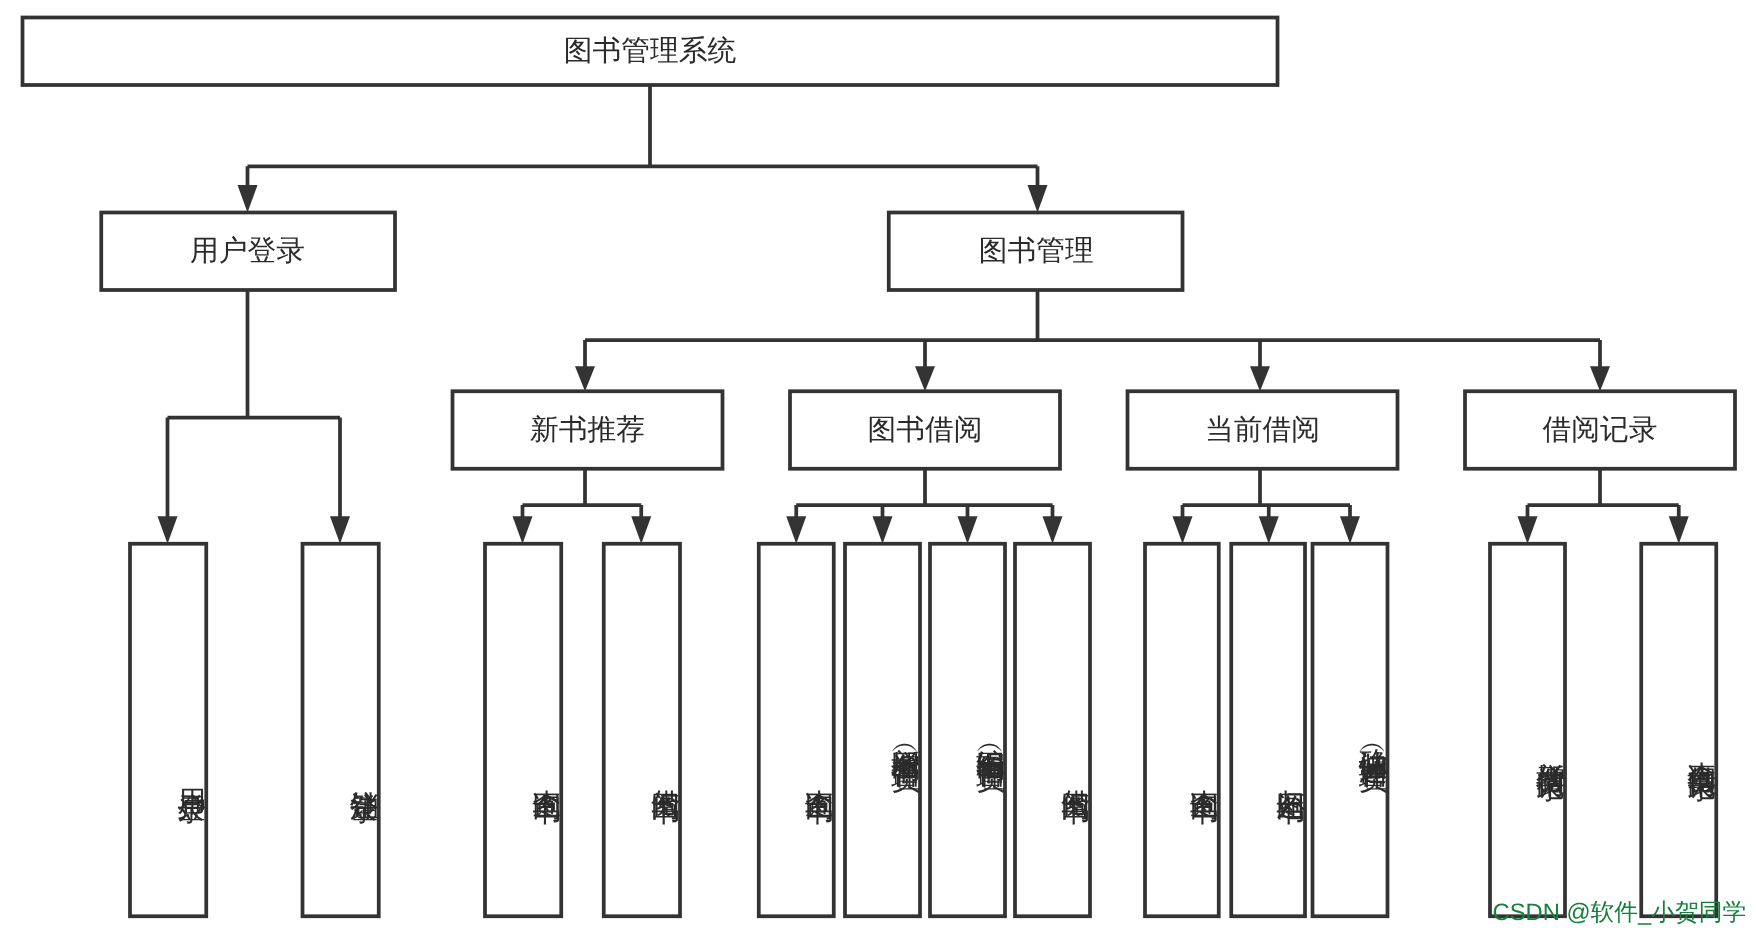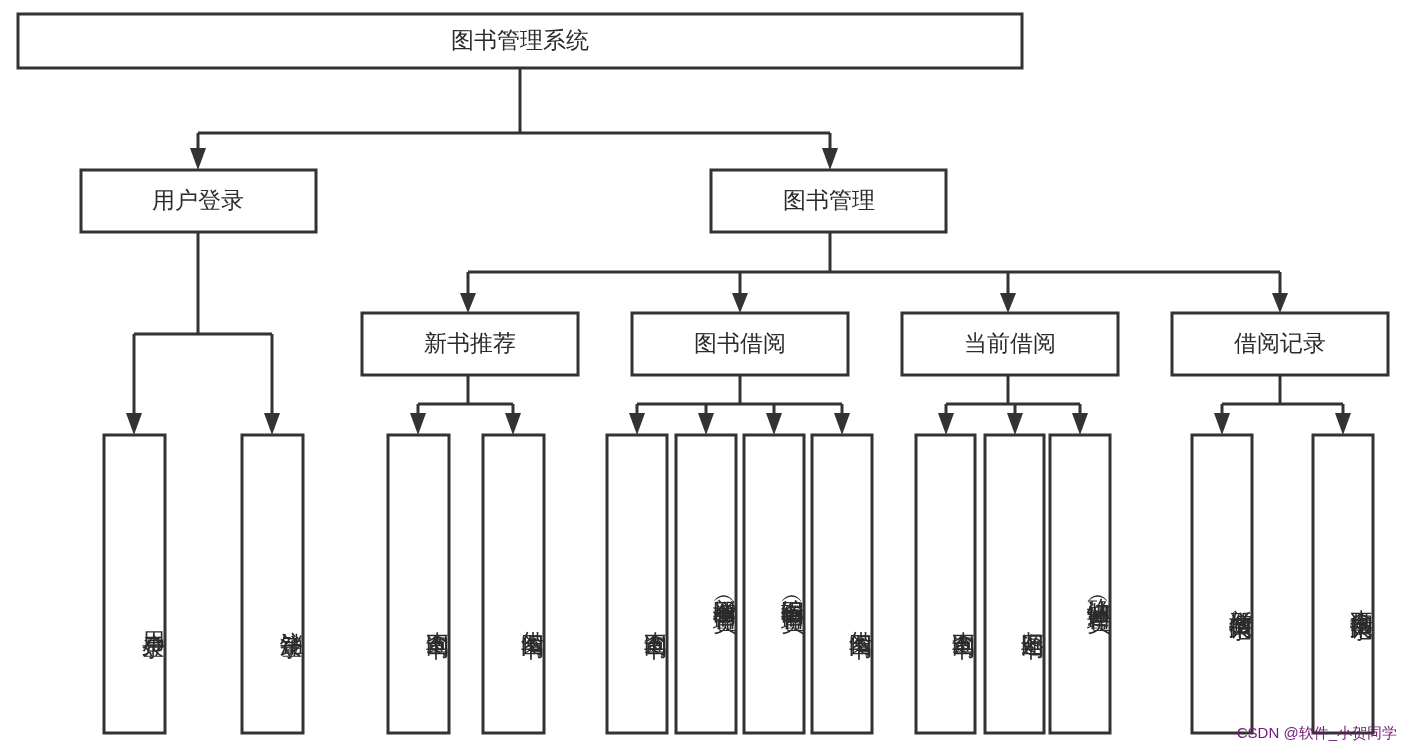--- a/index.html
+++ b/index.html
@@ -61,22 +61,22 @@
     align-items: flex-start;
     justify-content: center;
     white-space: nowrap;
     pointer-events: none;
   }
   .watermark {
     position: absolute;
     right: 8px;
     bottom: 4px;
     font-family: "Liberation Sans", "DejaVu Sans", sans-serif;
-    font-size: 15px;
-    color: #701a75;
+    font-size: 19px;
+    color: #15803d;
     white-space: nowrap;
   }
 </style>
 </head>
 <body>
 
 <div id="diagram-root">
 
   <svg class="diagram-canvas" viewBox="0 0 1405 747">
 

